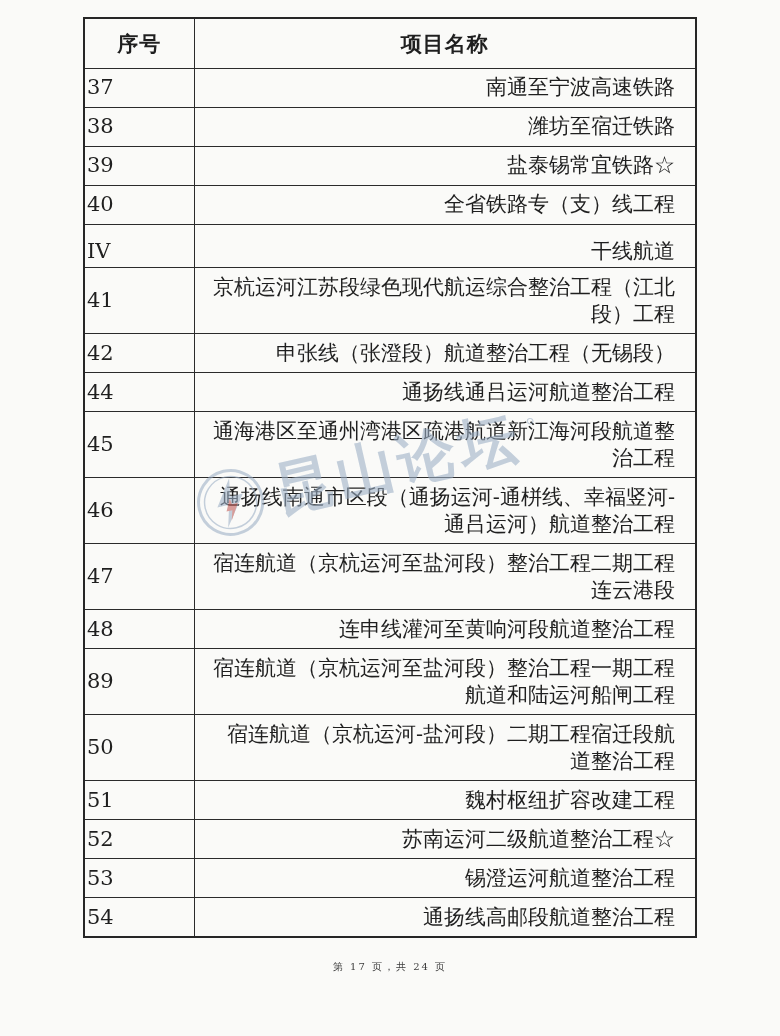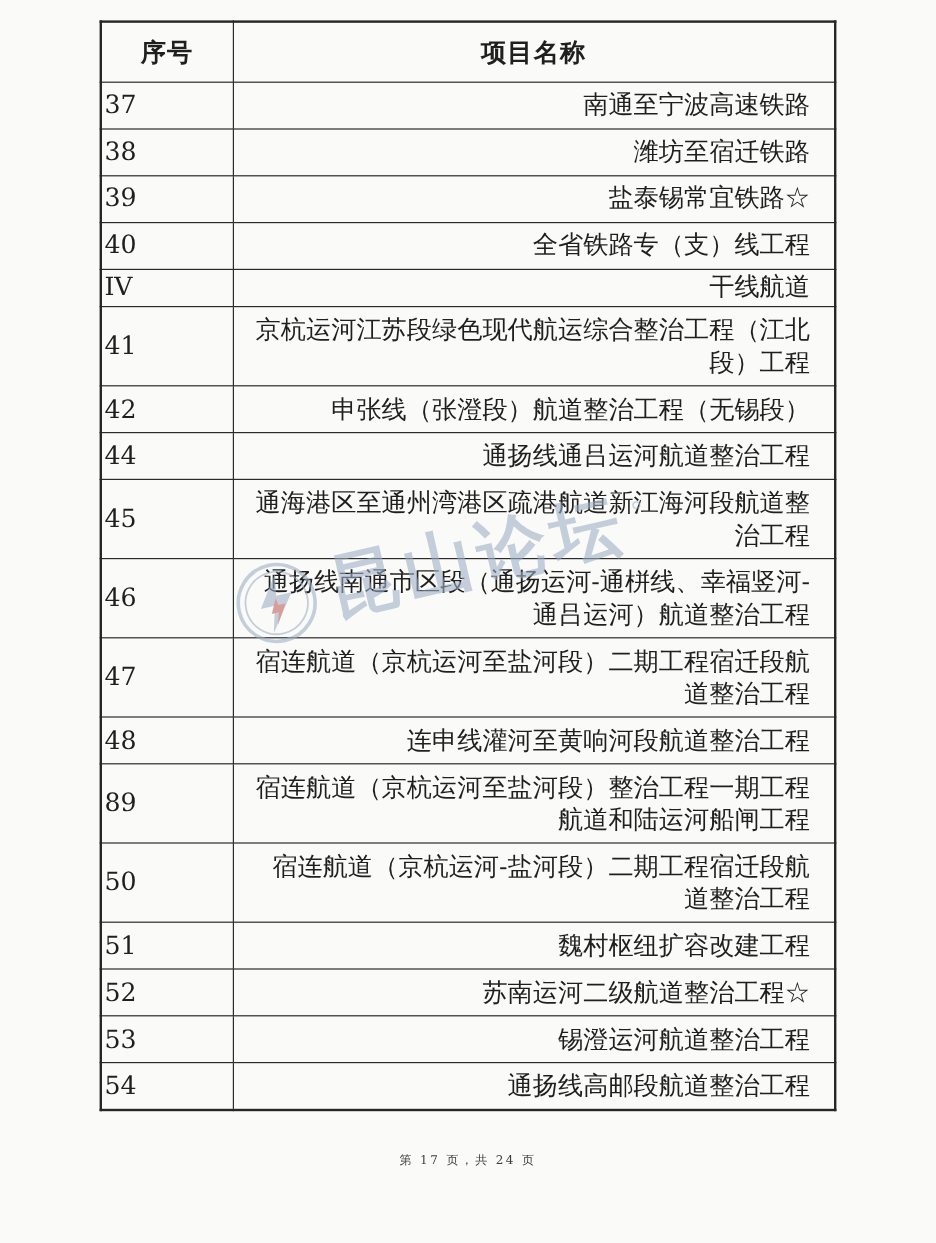--- a/index.html
+++ b/index.html
@@ -38,21 +38,21 @@
   }
   td.num-cell {
     width: 110px;
     text-align: left;
     padding: 5px 2px;
   }
   td.name-cell {
     padding: 5.5px 20px 5.5px 12px;
     text-align: right;
   }
-  tr.section-row td { padding-top: 1px; padding-bottom: 2.5px; }
+  tr.section-row td { padding-top: 13px; padding-bottom: 2.5px; }
   tr.section-row td.name-cell { font-weight: normal; }
   .footer {
     position: absolute;
     left: 0; top: 960px;
     width: 100%;
     text-align: center;
     font-size: 10px;
     color: #3c3c3c;
     letter-spacing: 2px;
   }
@@ -134,21 +134,21 @@
           <tr>
             <td class="num-cell">45</td>
             <td class="name-cell">通海港区至通州湾港区疏港航道新江海河段航道整治工程</td>
           </tr>
           <tr>
             <td class="num-cell">46</td>
             <td class="name-cell">通扬线南通市区段（通扬运河-通栟线、幸福竖河-通吕运河）航道整治工程</td>
           </tr>
           <tr>
             <td class="num-cell">47</td>
-            <td class="name-cell">宿连航道（京杭运河至盐河段）二期工程宿迁段航道整治工程</td>
+            <td class="name-cell">宿连航道（京杭运河至盐河段）整治工程二期工程连云港段</td>
           </tr>
           <tr>
             <td class="num-cell">48</td>
             <td class="name-cell">连申线灌河至黄响河段航道整治工程</td>
           </tr>
           <tr>
             <td class="num-cell">89</td>
             <td class="name-cell">宿连航道（京杭运河至盐河段）整治工程一期工程航道和陆运河船闸工程</td>
           </tr>
           <tr>

